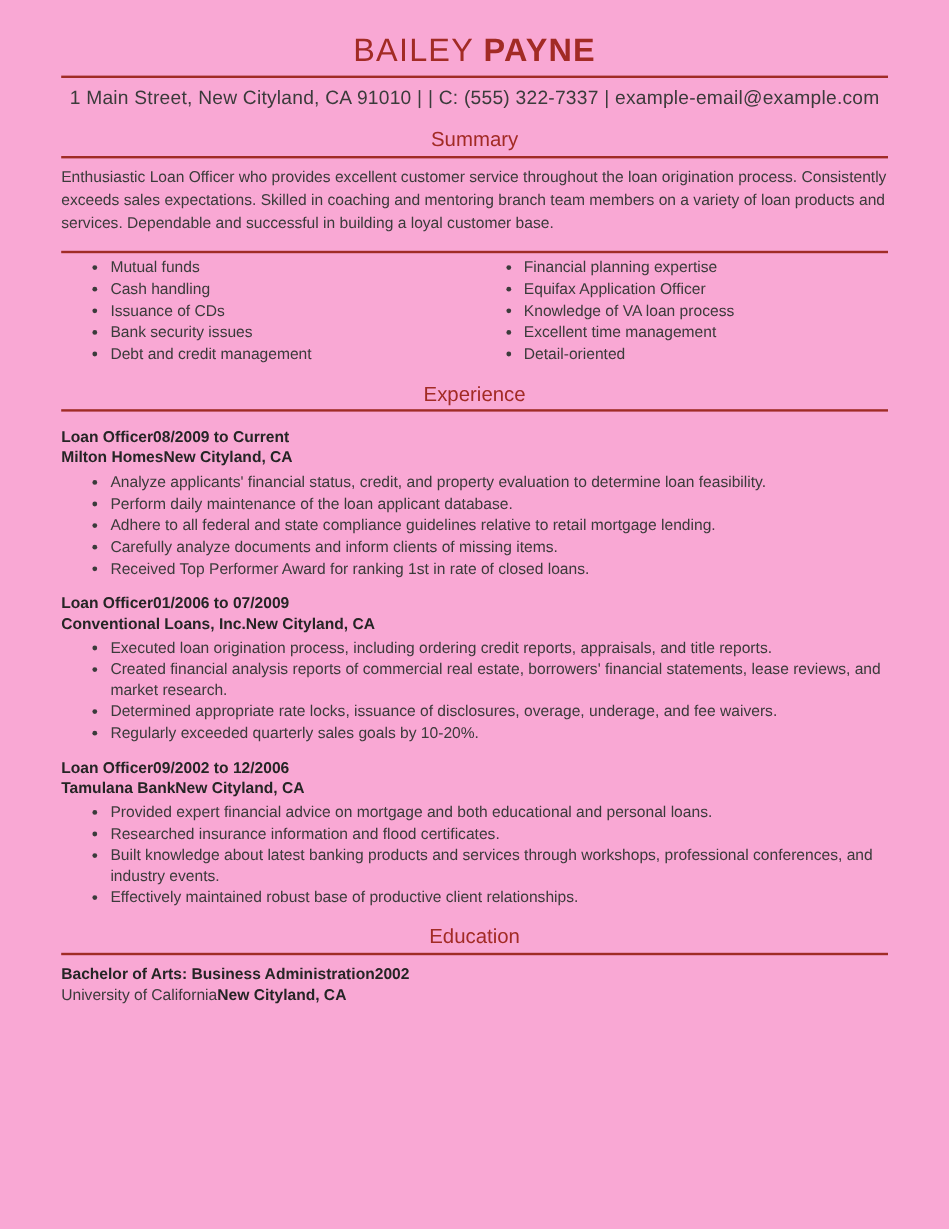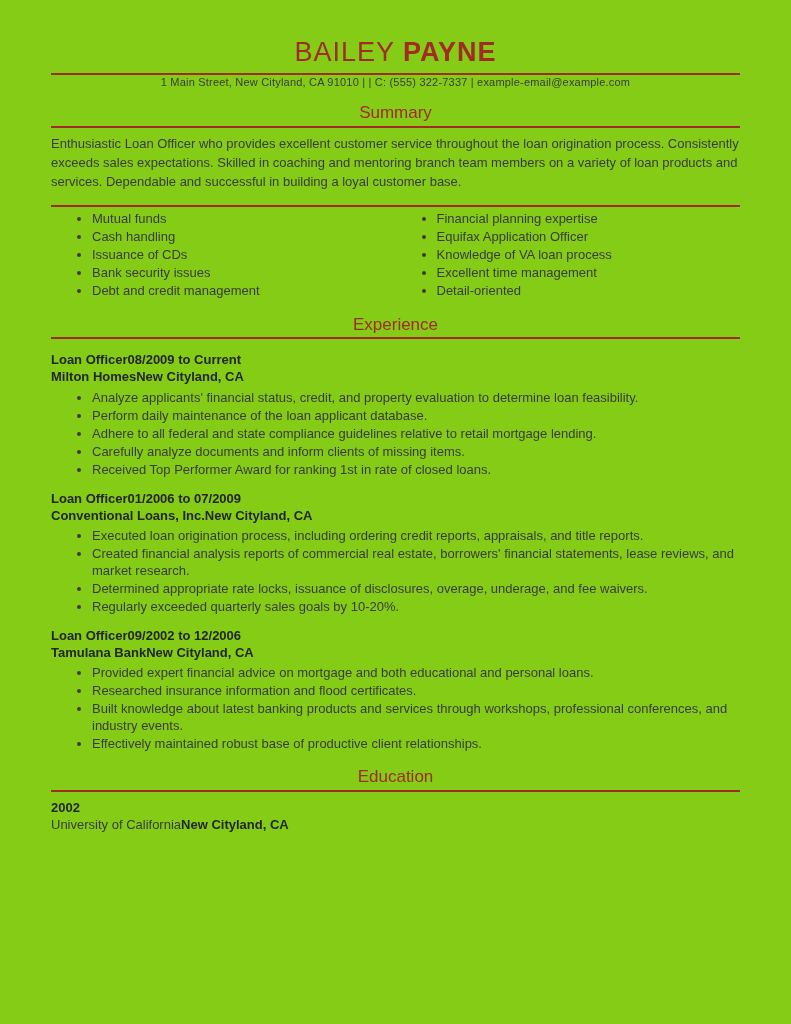--- a/index.html
+++ b/index.html
@@ -6,43 +6,43 @@
   html, body { background: #ffffff; }
   body {
     width: 791px;
     min-height: 1024px;
     font-family: "Liberation Sans", "DejaVu Sans", sans-serif;
     color: #3b3b3b;
   }
   .page {
     width: 791px;
     min-height: 1024px;
-    background: #84cc16;
-    padding: 30px 51px 40px 51px;
+    background: #f9a8d4;
+    padding: 20px 51px 40px 51px;
   }
   .name {
     text-align: center;
     font-size: 27px;
     color: #a22b25;
     letter-spacing: 1px;
     margin-top: 6px;
     line-height: 1.2;
   }
   .name .last { font-weight: bold; }
   .rule {
     border: none;
     border-top: 2px solid #a02c26;
     height: 0;
   }
   .name-rule { margin-top: 5px; }
   .contact {
     text-align: center;
-    font-size: 11px;
-    color: #3b3b3b;
-    margin-top: 1px;
+    font-size: 16px;
+    color: #3b3b3b;
+    margin-top: 9px;
     letter-spacing: 0.2px;
   }
   .section { margin-top: 14px; }
   .section-title {
     text-align: center;
     font-size: 17px;
     font-weight: normal;
     color: #a22b25;
     line-height: 1.25;
   }
@@ -178,20 +178,21 @@
           <li>Effectively maintained robust base of productive client relationships.</li>
         </ul>
     </div>
   </div>
 
   <div class="section">
     <div class="section-title">Education</div>
     <div class="rule title-rule"></div>
     <div class="edu-block">
       <div class="row2">
+        <span>Bachelor of Arts: Business Administration</span>
         <span>2002</span>
       </div>
       <div class="row2">
         <span class="normal">University of California</span>
         <span>New Cityland, CA</span>
       </div>
     </div>
   </div>
 
 

